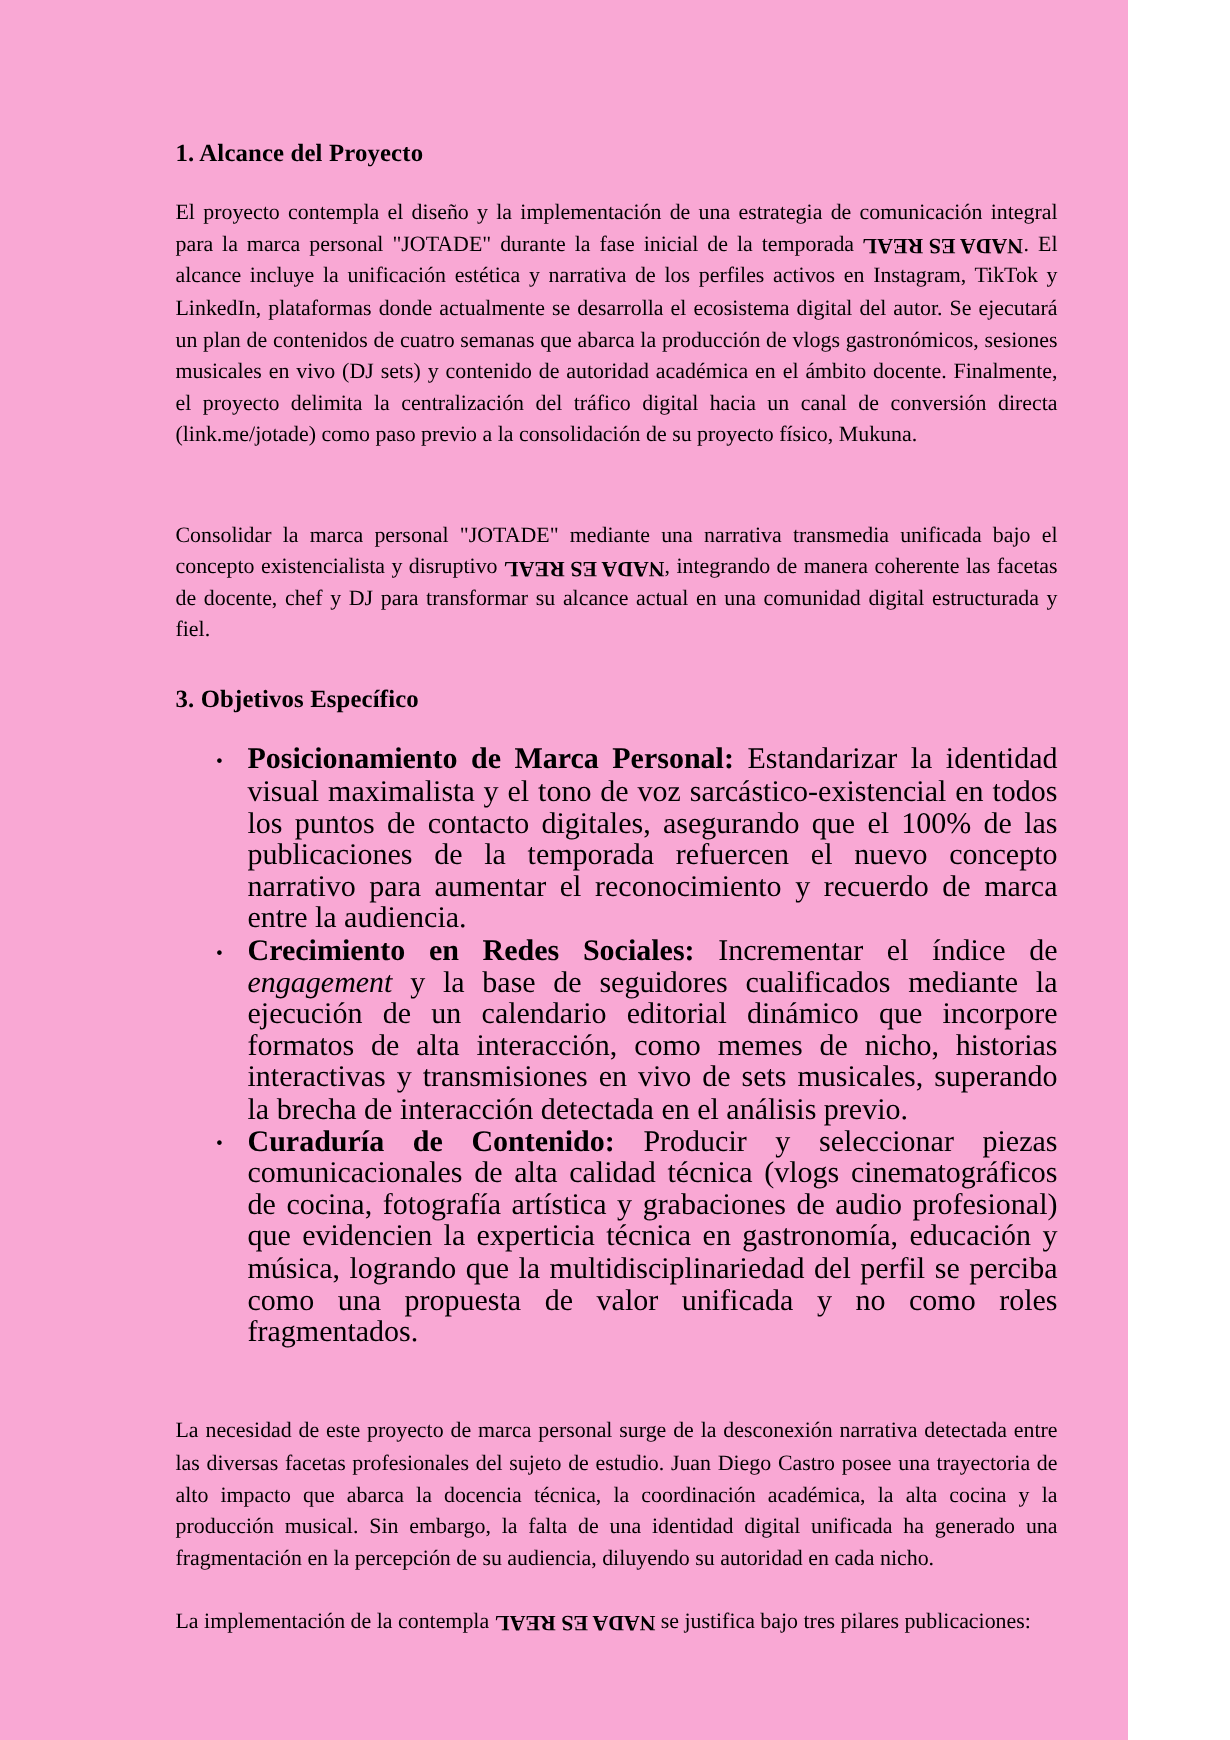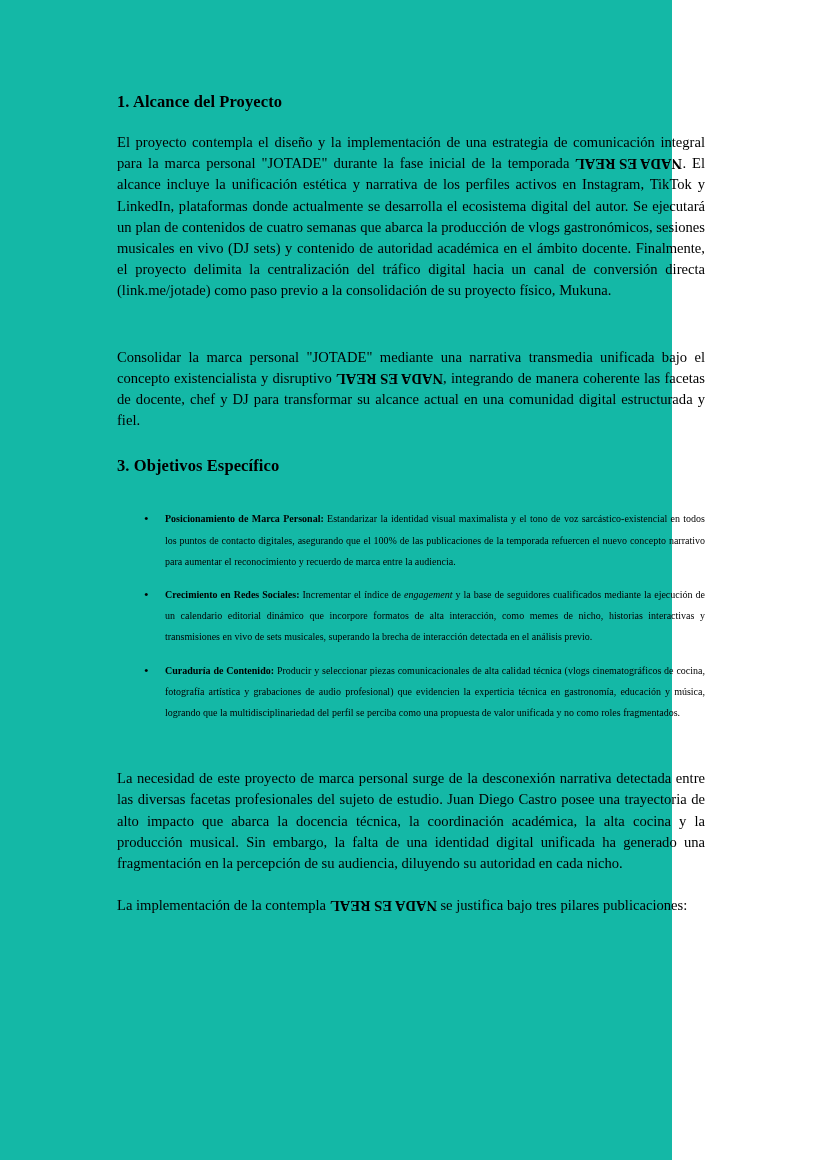--- a/index.html
+++ b/index.html
@@ -12,23 +12,23 @@
     width: 820px;
     height: 1160px;
     overflow: hidden;
     font-family: "Liberation Serif", "DejaVu Serif", serif;
     color: #000000;
     -webkit-font-smoothing: antialiased;
   }
 
   .page {
     position: relative;
-    width: 672px;
+    width: 752px;
     height: 1160px;
-    background: #14b8a6;
+    background: #f9a8d4;
     box-sizing: border-box;
   }
 
   .content {
     position: absolute;
     left: 117px;
     top: 92px;
     width: 588px;
   }
 
@@ -63,25 +63,25 @@
   .gap-par { height: 21px; }
 
   ul.bullets {
     list-style: none;
     margin: 0;
     padding: 0;
   }
   ul.bullets > li {
     position: relative;
     padding-left: 48px;
-    font-size: 10px;
+    font-size: 20px;
     line-height: 21.2px;
     text-align: justify;
     text-justify: inter-word;
-    margin: 12px 0 0 0;
+    margin: 0 0 0 0;
   }
   ul.bullets > li::before {
     content: "\2022";
     position: absolute;
     left: 27px;
     top: 0;
     font-size: 13px;
     line-height: 21.2px;
   }
 

